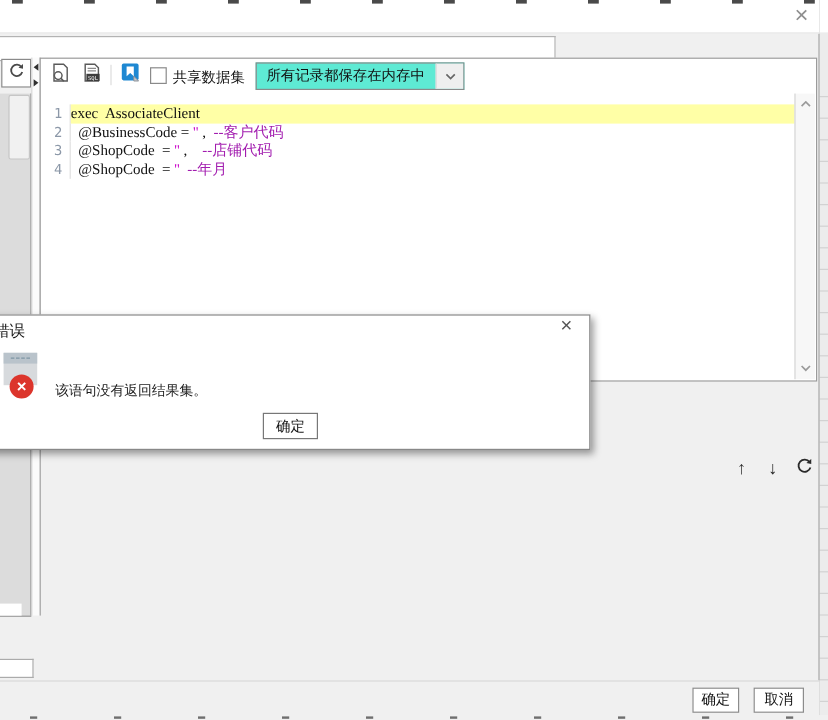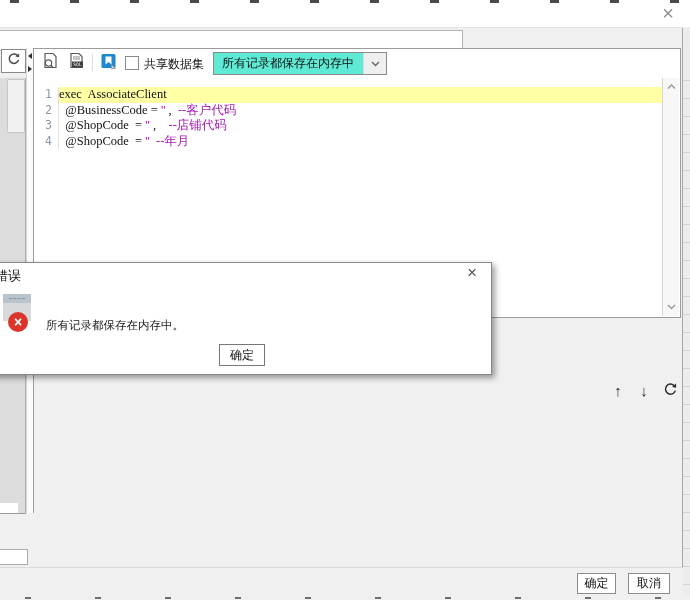--- a/index.html
+++ b/index.html
@@ -282,21 +282,21 @@
 
   <div class="error-dialog">
     <div class="ed-title">错误</div>
     <div class="ed-close">×</div>
     <div class="ed-icon">
       <div class="ed-icon-bar">
           <div class="ed-dash"></div>
         </div>
     </div>
     <div class="ed-badge">×</div>
-    <div class="ed-msg2">所有记录都保存在内存中。</div>
+    <div class="ed-msg2">该语句没有返回结果集。</div>
     <div class="ed-ok">确定</div>
   </div>
 
   <div class="bottom-strip">
       <div class="tick" style="left: 25px;"></div>
       <div class="tick" style="left: 95px;"></div>
       <div class="tick" style="left: 165px;"></div>
       <div class="tick" style="left: 235px;"></div>
       <div class="tick" style="left: 305px;"></div>
       <div class="tick" style="left: 375px;"></div>

